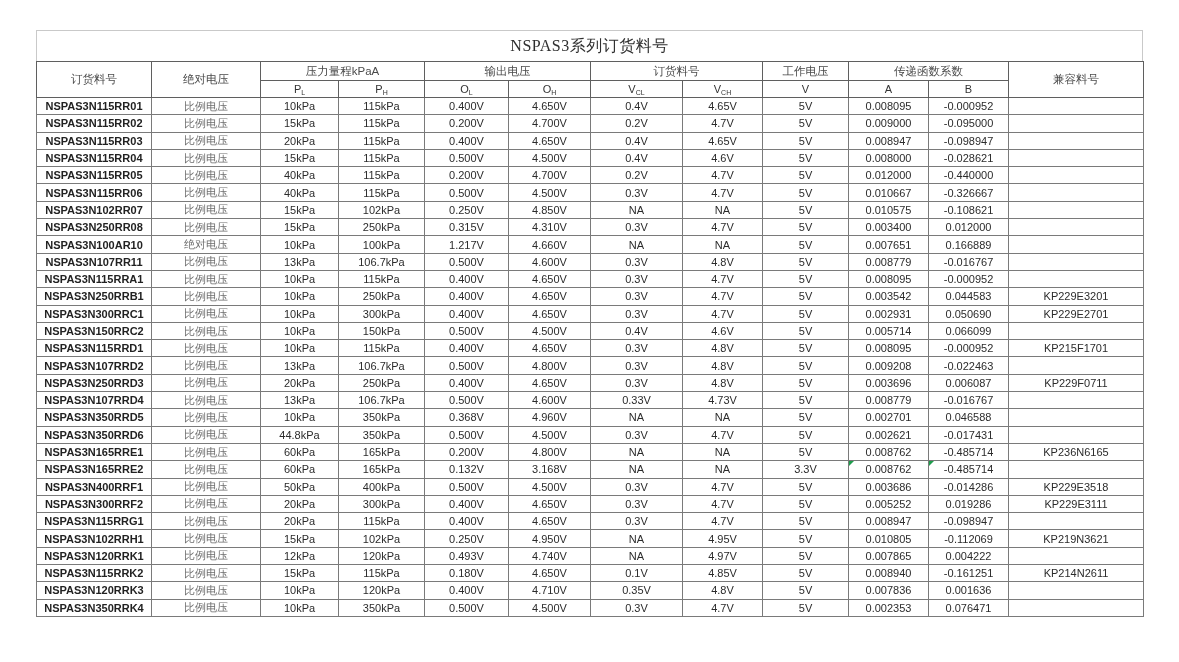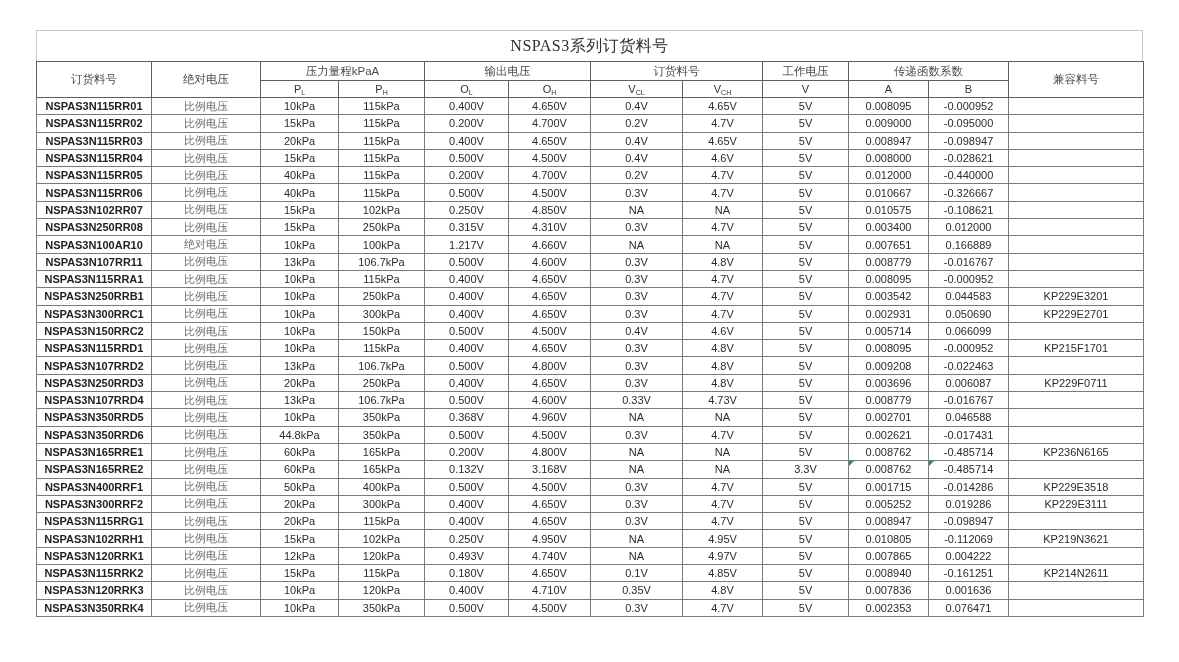--- a/index.html
+++ b/index.html
@@ -403,21 +403,21 @@
         <tr>
           <td class="pn">NSPAS3N400RRF1</td>
           <td class="cn">比例电压</td>
           <td class="num">50kPa</td>
           <td class="num">400kPa</td>
           <td class="num">0.500V</td>
           <td class="num">4.500V</td>
           <td class="num">0.3V</td>
           <td class="num">4.7V</td>
           <td class="num">5V</td>
-          <td class="num">0.001715</td>
+          <td class="num">0.003686</td>
           <td class="num">-0.014286</td>
           <td class="num">KP229E3518</td>
         </tr>
         <tr>
           <td class="pn">NSPAS3N300RRF2</td>
           <td class="cn">比例电压</td>
           <td class="num">20kPa</td>
           <td class="num">300kPa</td>
           <td class="num">0.400V</td>
           <td class="num">4.650V</td>

